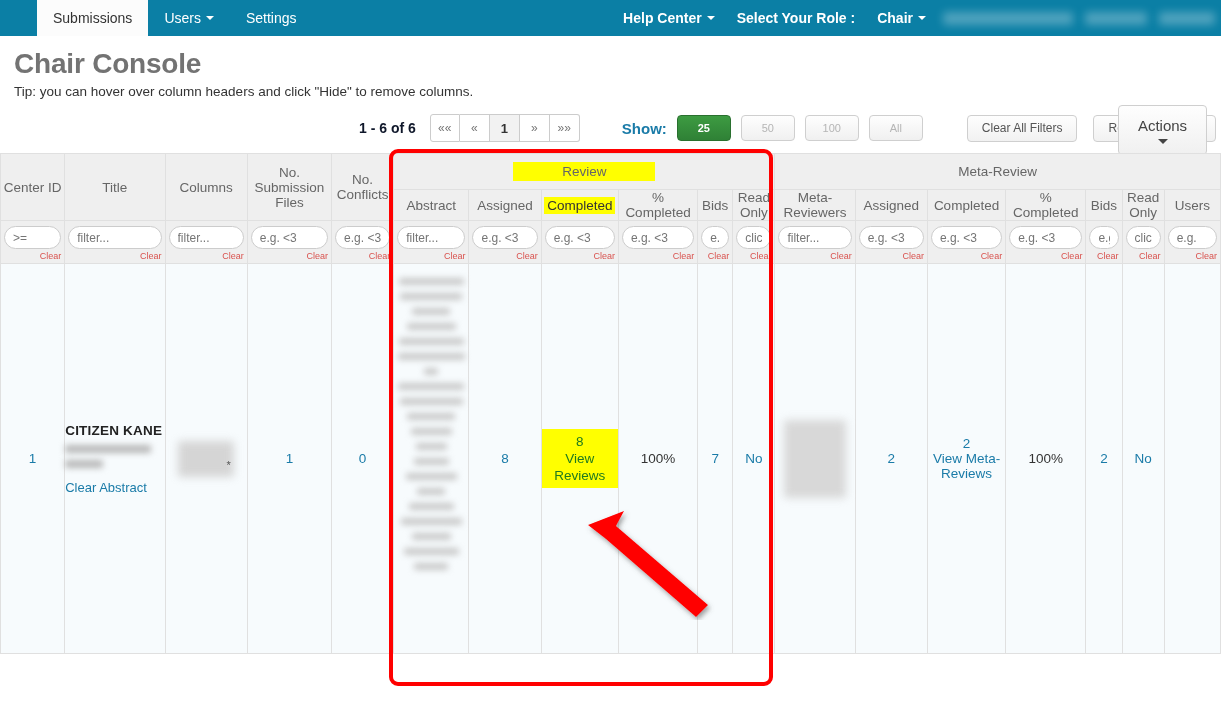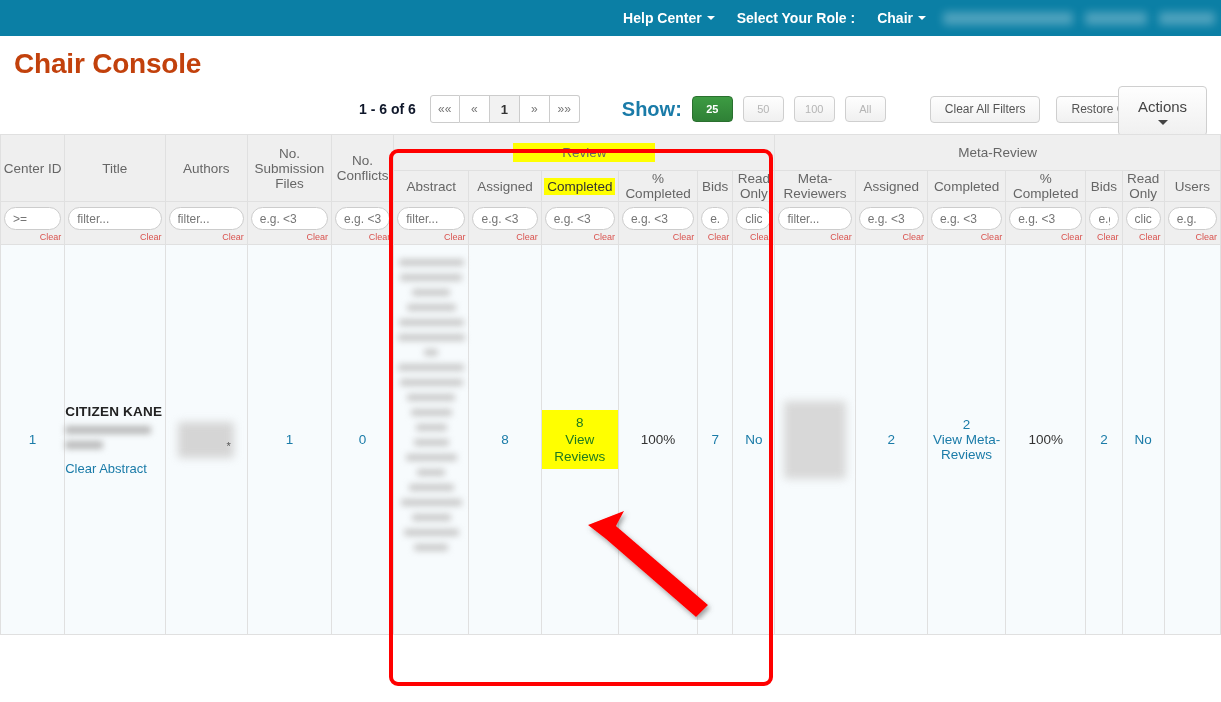--- a/index.html
+++ b/index.html
@@ -40,21 +40,21 @@
     filter:blur(4px);
     margin:0 6px; height:13px;
   }
   .blur-chip.w1 { width:130px; }
   .blur-chip.w2 { width:62px; }
   .blur-chip.w3 { width:56px; }
 
   
   .page-head { padding:12px 0 0 14px; }
   h1.page-title {
-    margin:0; font-size:28px; font-weight:bold; color:#c2410c;
+    margin:0; font-size:28px; font-weight:bold; color:#737373;
     letter-spacing:-0.2px;
   }
   .tip { margin:4px 0 0 0; font-size:13.5px; color:#333; }
 
   
   .toolbar {
     display:flex; align-items:center;
     padding:10px 14px 6px 14px;
     position:relative; height:54px;
   }
@@ -65,26 +65,26 @@
   .pager { display:flex; }
   .pager button {
     background:#fff; border:1px solid #ccc; border-left-width:0;
     min-width:30px; height:28px; font-size:12px; color:#777;
     font-family:inherit; cursor:pointer;
   }
   .pager button:first-child { border-left-width:1px; border-radius:3px 0 0 3px; }
   .pager button:last-child { border-radius:0 3px 3px 0; }
   .pager button.current { background:#f2f2f2; color:#333; font-weight:bold; font-size:13px; }
   .show-label {
-    color:#1a7ba8; font-weight:bold; font-size:20px;
+    color:#1a7ba8; font-weight:bold; font-size:15px;
     margin-left:42px; margin-right:10px;
   }
   .show-btns { display:flex; gap:10px; }
   .show-btns button {
-    width:41px; height:26px; border-radius:4px;
+    width:54px; height:26px; border-radius:4px;
     border:1px solid #cfcfcf; background:linear-gradient(#fefefe,#f0f0f0);
     color:#b5b5b5; font-size:11px; font-family:inherit; cursor:pointer;
   }
   .show-btns button.active {
     background:linear-gradient(#3d9b42,#2f8136);
     border-color:#2a702f; color:#fff; font-weight:bold;
   }
   .tool-btns { display:flex; gap:16px; margin-left:44px; }
   .tool-btns button {
     height:27px; padding:0 14px; border-radius:4px;
@@ -170,38 +170,51 @@
     width:384px; height:537px;
     border:4px solid #ff0000; border-radius:9px;
     pointer-events:none; z-index:20;
   }
   .arrow-svg { position:absolute; left:580px; top:495px; z-index:21; pointer-events:none; }
 </style>
 </head>
 <body>
 
 <div class="navbar">
+  <div class="nav-left">
+    <a class="nav-item active">
+      <span>Submissions</span>
+    </a>
+    <a class="nav-item">
+      <span>Users</span>
+      <i class="caret"></i>
+    </a>
+    <a class="nav-item">
+      <span>Settings</span>
+    </a>
+  </div>
   <div class="nav-right">
     <a class="nav-item">
       <span>Help Center</span>
       <i class="caret"></i>
     </a>
     <span class="nav-item">Select Your Role :</span>
     <a class="nav-item">
       <span>Chair</span>
       <i class="caret"></i>
     </a>
     <span class="blur-chip w1"></span>
     <span class="blur-chip w2"></span>
     <span class="blur-chip w3"></span>
   </div>
 </div>
 
 <div class="page-head">
   <h1 class="page-title">Chair Console</h1>
+  <p class="tip">Tip: you can hover over column headers and click "Hide" to remove columns.</p>
 </div>
 
 <div class="toolbar">
   <span class="pager-count">1 - 6 of 6</span>
   <div class="pager">
     <button>««</button>
     <button>«</button>
     <button class="current">1</button>
     <button>»</button>
     <button>»»</button>
@@ -242,21 +255,21 @@
         <col style="width:78px">
         <col style="width:80px">
         <col style="width:36px">
         <col style="width:42px">
         <col style="width:56px">
   </colgroup>
   <thead>
     <tr>
       <th rowspan="2"><span>Center ID</span></th>
       <th rowspan="2"><span>Title</span></th>
-      <th rowspan="2"><span>Authors</span></th>
+      <th rowspan="2"><span>Columns</span></th>
       <th rowspan="2"><span>No. Submission Files</span></th>
       <th rowspan="2"><span>No. Conflicts</span></th>
       <th class="grouphdr" colspan="6">
         <span class="hl-box">Review</span>
       </th>
       <th class="grouphdr" colspan="7">
         <span>Meta-Review</span>
       </th>
     </tr>
     <tr>

